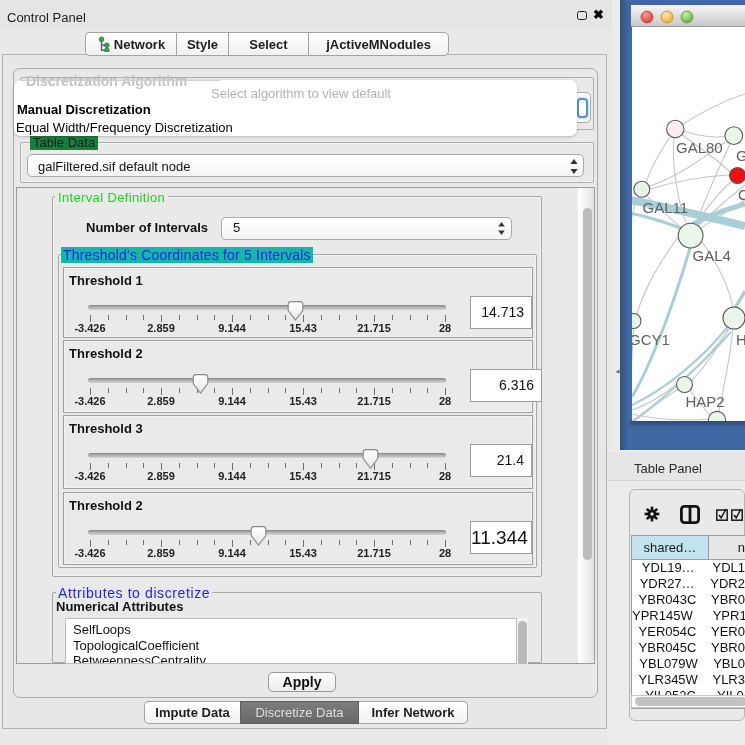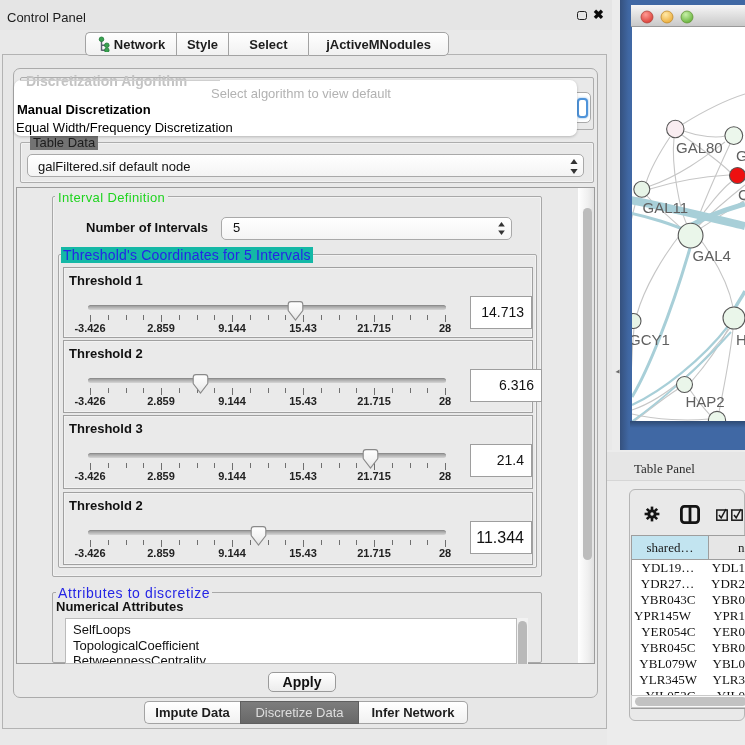--- a/index.html
+++ b/index.html
@@ -37,21 +37,21 @@
   <div class="abs" style="left:13px;top:68px;width:585px;height:630px;border:1px solid #ababab;border-radius:7px;background:#e9e9e9;"></div>
 
   <div class="abs" style="left:20px;top:77px;width:574px;height:53px;border:1px solid #adadad;border-radius:2px;"></div>
   <div class="abs" style="left:26px;top:73px;font-size:14px;font-weight:bold;color:#c3c3c3;z-index:21;">Discretization Algorithm</div>
   <div class="abs" style="left:20px;top:80px;width:200px;height:1px;background:#cfcfcf;z-index:22;"></div>
 
   <div class="abs" style="left:560px;top:92px;width:31px;height:31px;border:1px solid #a9a9a9;border-radius:5px;background:#fff;"></div>
   <div class="abs" style="left:577px;top:98px;width:11px;height:20px;border:2px solid #4f94da;border-radius:4px;background:#fff;box-shadow:0 0 2.5px #7fb3e4;z-index:1;"></div>
 
   <div class="abs" style="left:20px;top:142px;width:574px;height:41px;border:1px solid #adadad;border-radius:2px;box-shadow:inset 0 0 0 1px #f2f2f2;"></div>
-  <div class="abs" style="left:30px;top:135px;font-size:13px;color:#1d1d1d;background:#737373;padding:0 3px;">Table Data</div>
+  <div class="abs" style="left:30px;top:135px;font-size:13px;color:#1d1d1d;background:#15803d;padding:0 3px;">Table Data</div>
 
   <div class="abs" style="left:27px;top:154px;width:557px;height:23px;background:linear-gradient(#ffffff,#f4f4f4);border:1px solid #a9a9a9;border-radius:5px;"></div>
   <div class="abs" style="left:38px;top:159px;font-size:13px;color:#111;">galFiltered.sif default node</div>
   <svg class="abs" width="10" height="17" viewBox="0 0 10 17" style="left:569px;top:158px;">
     <path d="M5 1 L8.6 6 H1.4 Z" fill="#333"></path>
       <path d="M5 16 L8.6 11 H1.4 Z" fill="#333"></path>
   </svg>
 
   <div class="abs" style="left:16px;top:187px;width:579px;height:477px;border:1px solid #9c9c9c;background:#e9e9e9;"></div>
 
@@ -229,21 +229,21 @@
       <svg class="abs" width="17" height="20" viewBox="0 0 17 20" style="left:249.5px;top:525.5px;">
         <path d="M4 0.6 H13 Q15.8 0.6 15.8 3.4 V9.5 L8.5 19 L1.2 9.5 V3.4 Q1.2 0.6 4 0.6 Z" fill="url(#thg4)" stroke="#898989" stroke-width="1.1"></path>
         <defs>
           <linearGradient id="thg4" x1="0" y1="0" x2="0" y2="1">
             <stop offset="0" stop-color="#ffffff"></stop>
             <stop offset="0.6" stop-color="#f2f2f2"></stop>
             <stop offset="1" stop-color="#e4e4e4"></stop>
           </linearGradient>
         </defs>
       </svg>
-      <div class="abs" style="left:470px;top:521px;width:62px;height:33px;background:#fff;border:1px solid #9e9e9e;font-size:16px;color:#111;text-align:right;line-height:31px;padding-right:7px;">11.344</div>
+      <div class="abs" style="left:470px;top:521px;width:62px;height:33px;background:#fff;border:1px solid #9e9e9e;font-size:19px;color:#111;line-height:31px;padding-right:7px;">11.344</div>
     </div>
 
   <div class="abs" style="left:52px;top:592px;width:490px;height:71px;border:1px solid #a8a8a8;border-radius:2px;"></div>
   <div class="abs" style="left:56px;top:585px;font-size:14px;letter-spacing:0.6px;color:#2525e5;background:#e9e9e9;padding:0 2px;">Attributes to discretize</div>
   <div class="abs" style="left:56px;top:599px;font-size:13px;font-weight:bold;color:#111;">Numerical Attributes</div>
   <div class="abs" style="left:65px;top:618px;width:452px;height:46px;background:#ffffff;border:1px solid #bbb;overflow:hidden;">
     <div style="font-size:13px;color:#111;padding:3px 0 0 7px;line-height:15.5px;">SelfLoops<br>TopologicalCoefficient<br>BetweennessCentrality</div>
   </div>
   <div class="abs" style="left:517px;top:618px;width:11px;height:46px;background:#f2f2f2;"></div>
   <div class="abs" style="left:518px;top:621px;width:9px;height:60px;background:#b9b9b9;border-radius:5px;clip-path:inset(0 0 17px 0);"></div>
@@ -340,21 +340,21 @@
       <text x="106" y="173">C</text>
       <text x="10.5" y="185.5">GAL11</text>
       <text x="60.5" y="234">GAL4</text>
       <text x="-3" y="318">GCY1</text>
       <text x="104" y="318">H</text>
       <text x="53.5" y="380">HAP2</text>
     </g>
   </svg>
 </div>
 
-<div class="abs" style="left:607px;top:450px;width:138px;height:295px;background:#ececec;font-family:Liberation Serif, serif;">
+<div class="abs" style="left:607px;top:450px;width:138px;height:295px;background:#ececec;">
   <div class="abs" style="left:0;top:2px;width:138px;height:29px;background:#e6e6e6;border-bottom:1px solid #d6d6d6;"></div>
   <div class="abs" style="left:27px;top:11px;font-size:13px;color:#2a2a2a;">Table Panel</div>
 
   <div class="abs" style="left:22px;top:39px;width:116px;height:232px;border:1px solid #b5b5b5;border-radius:6px;background:#e9e9e9;"></div>
 
   <svg class="abs" width="16" height="16" viewBox="0 0 16 16" style="left:37px;top:56px;">
     <g fill="#141414">
         <circle cx="8" cy="8" r="4.6"></circle>
     <g stroke="#141414" stroke-width="2.6">
       <line x1="8" y1="0.6" x2="8" y2="4"></line>

